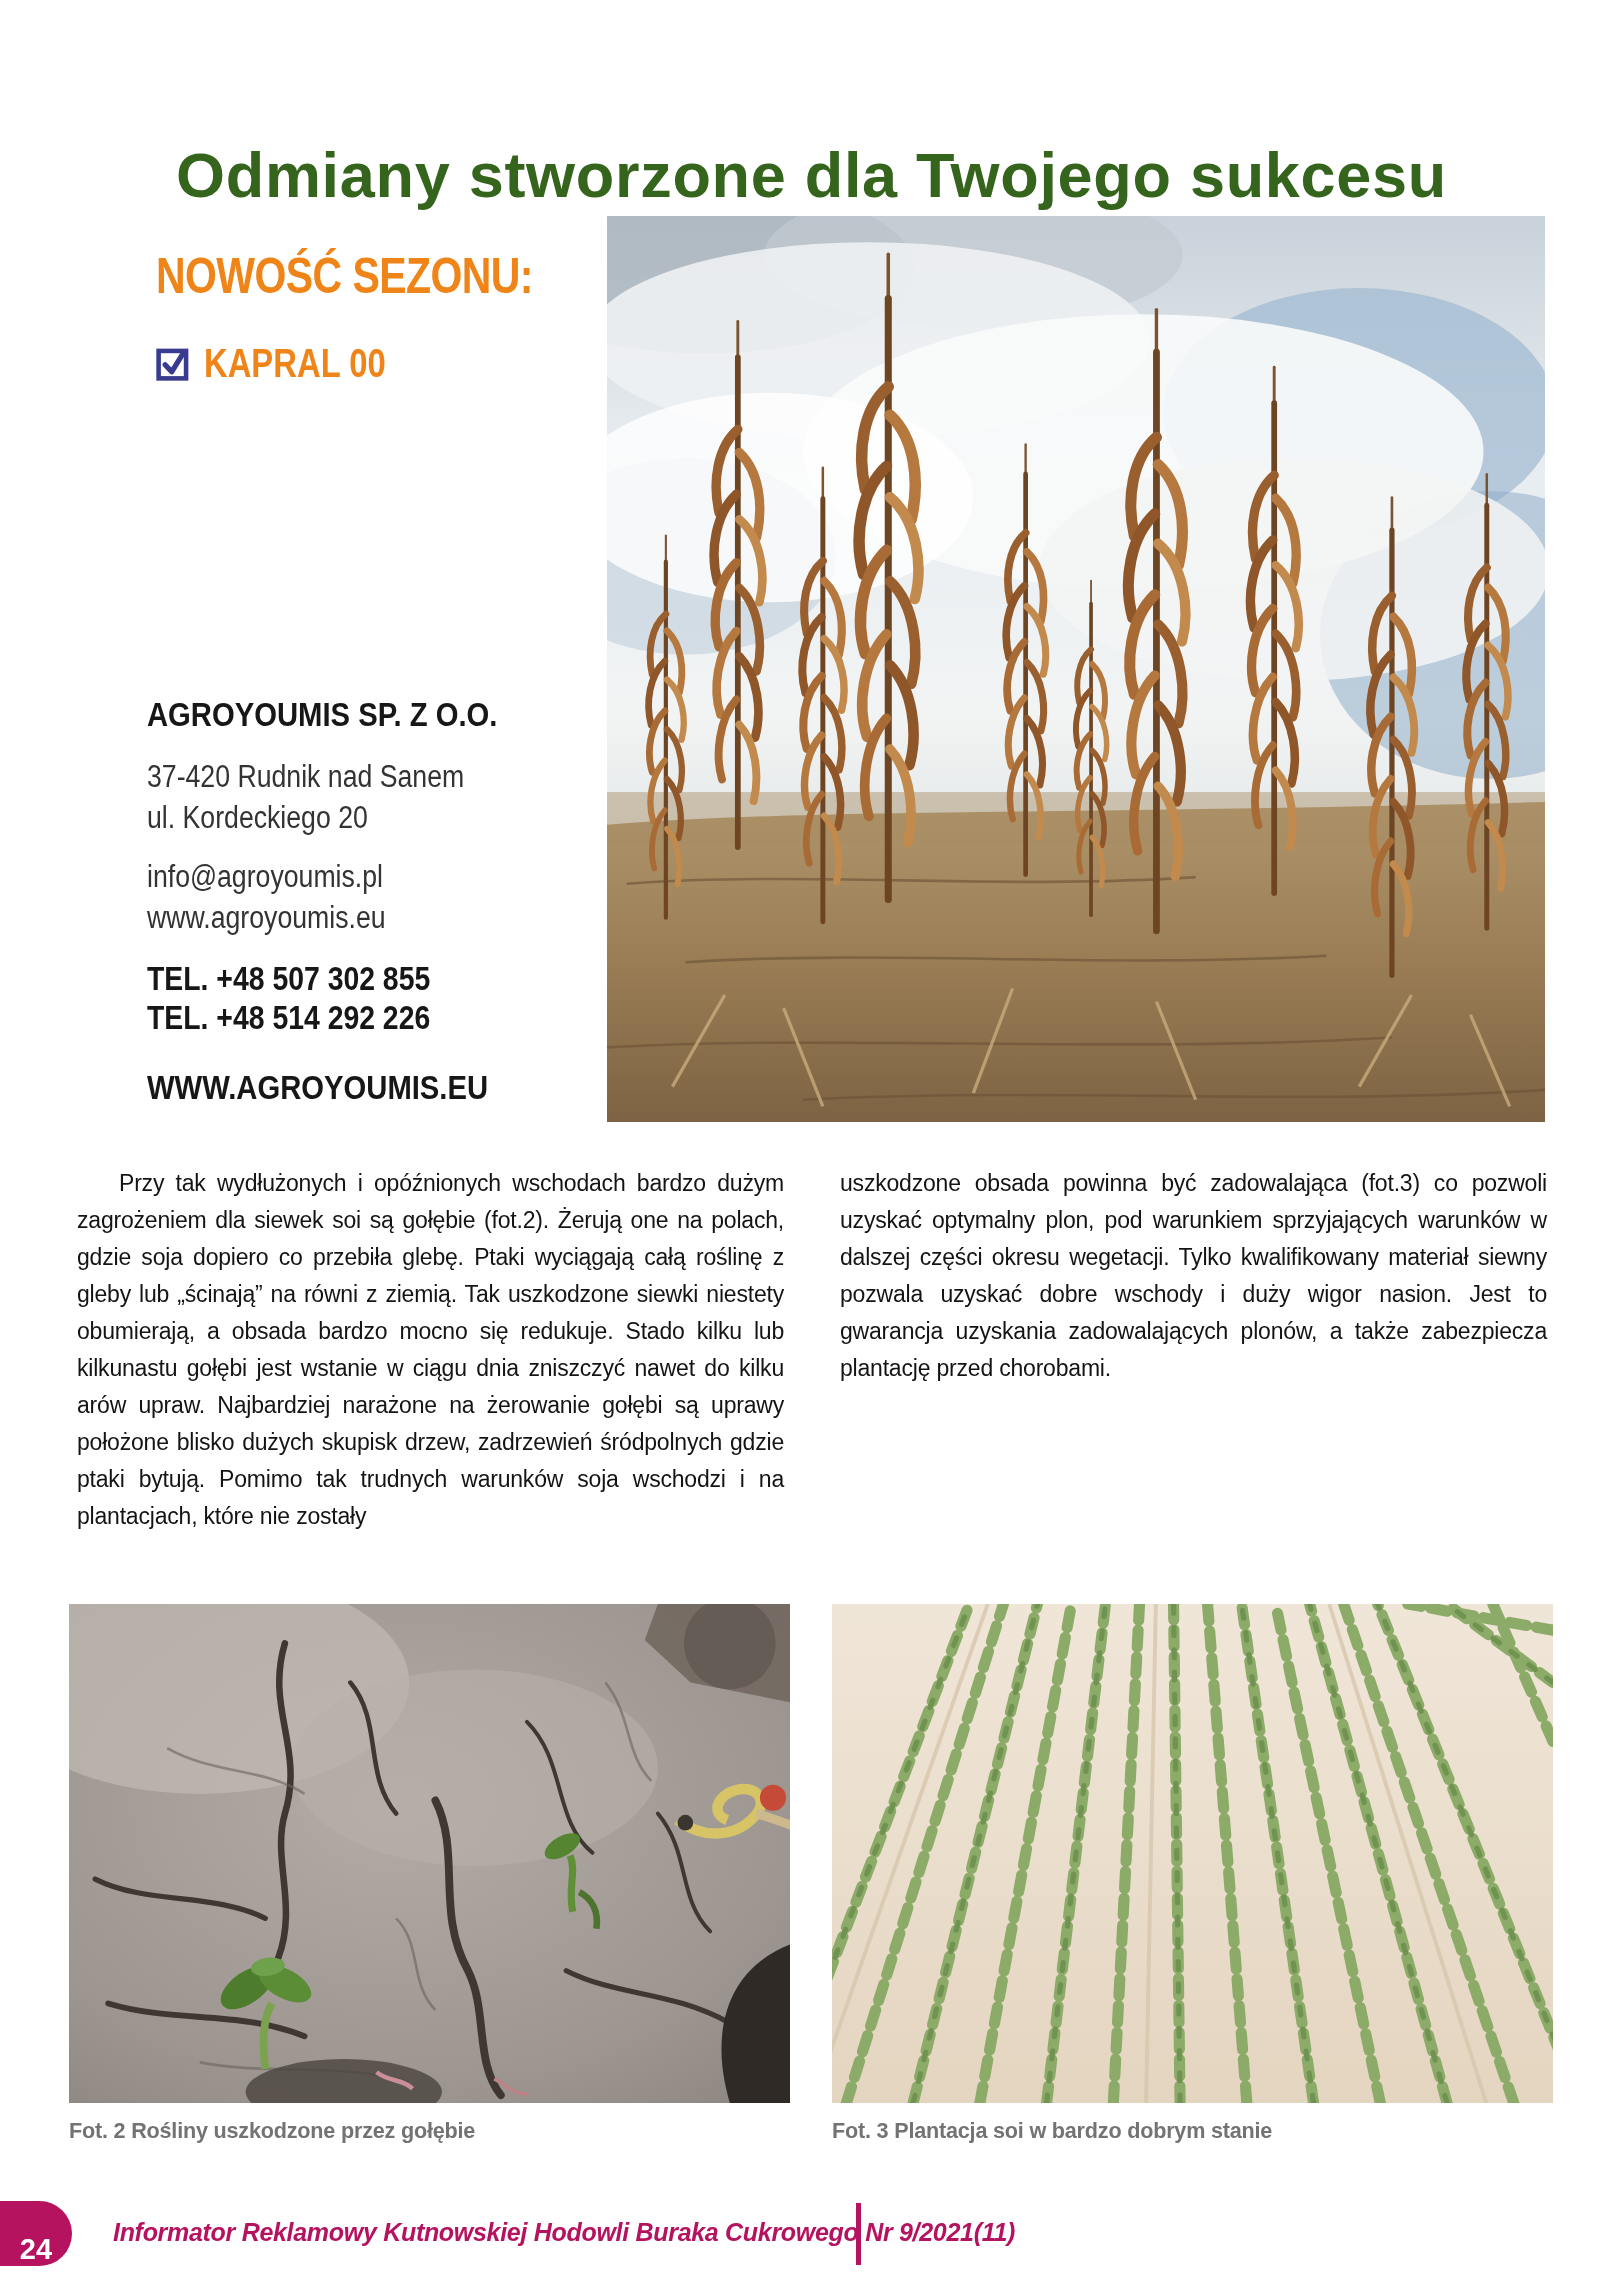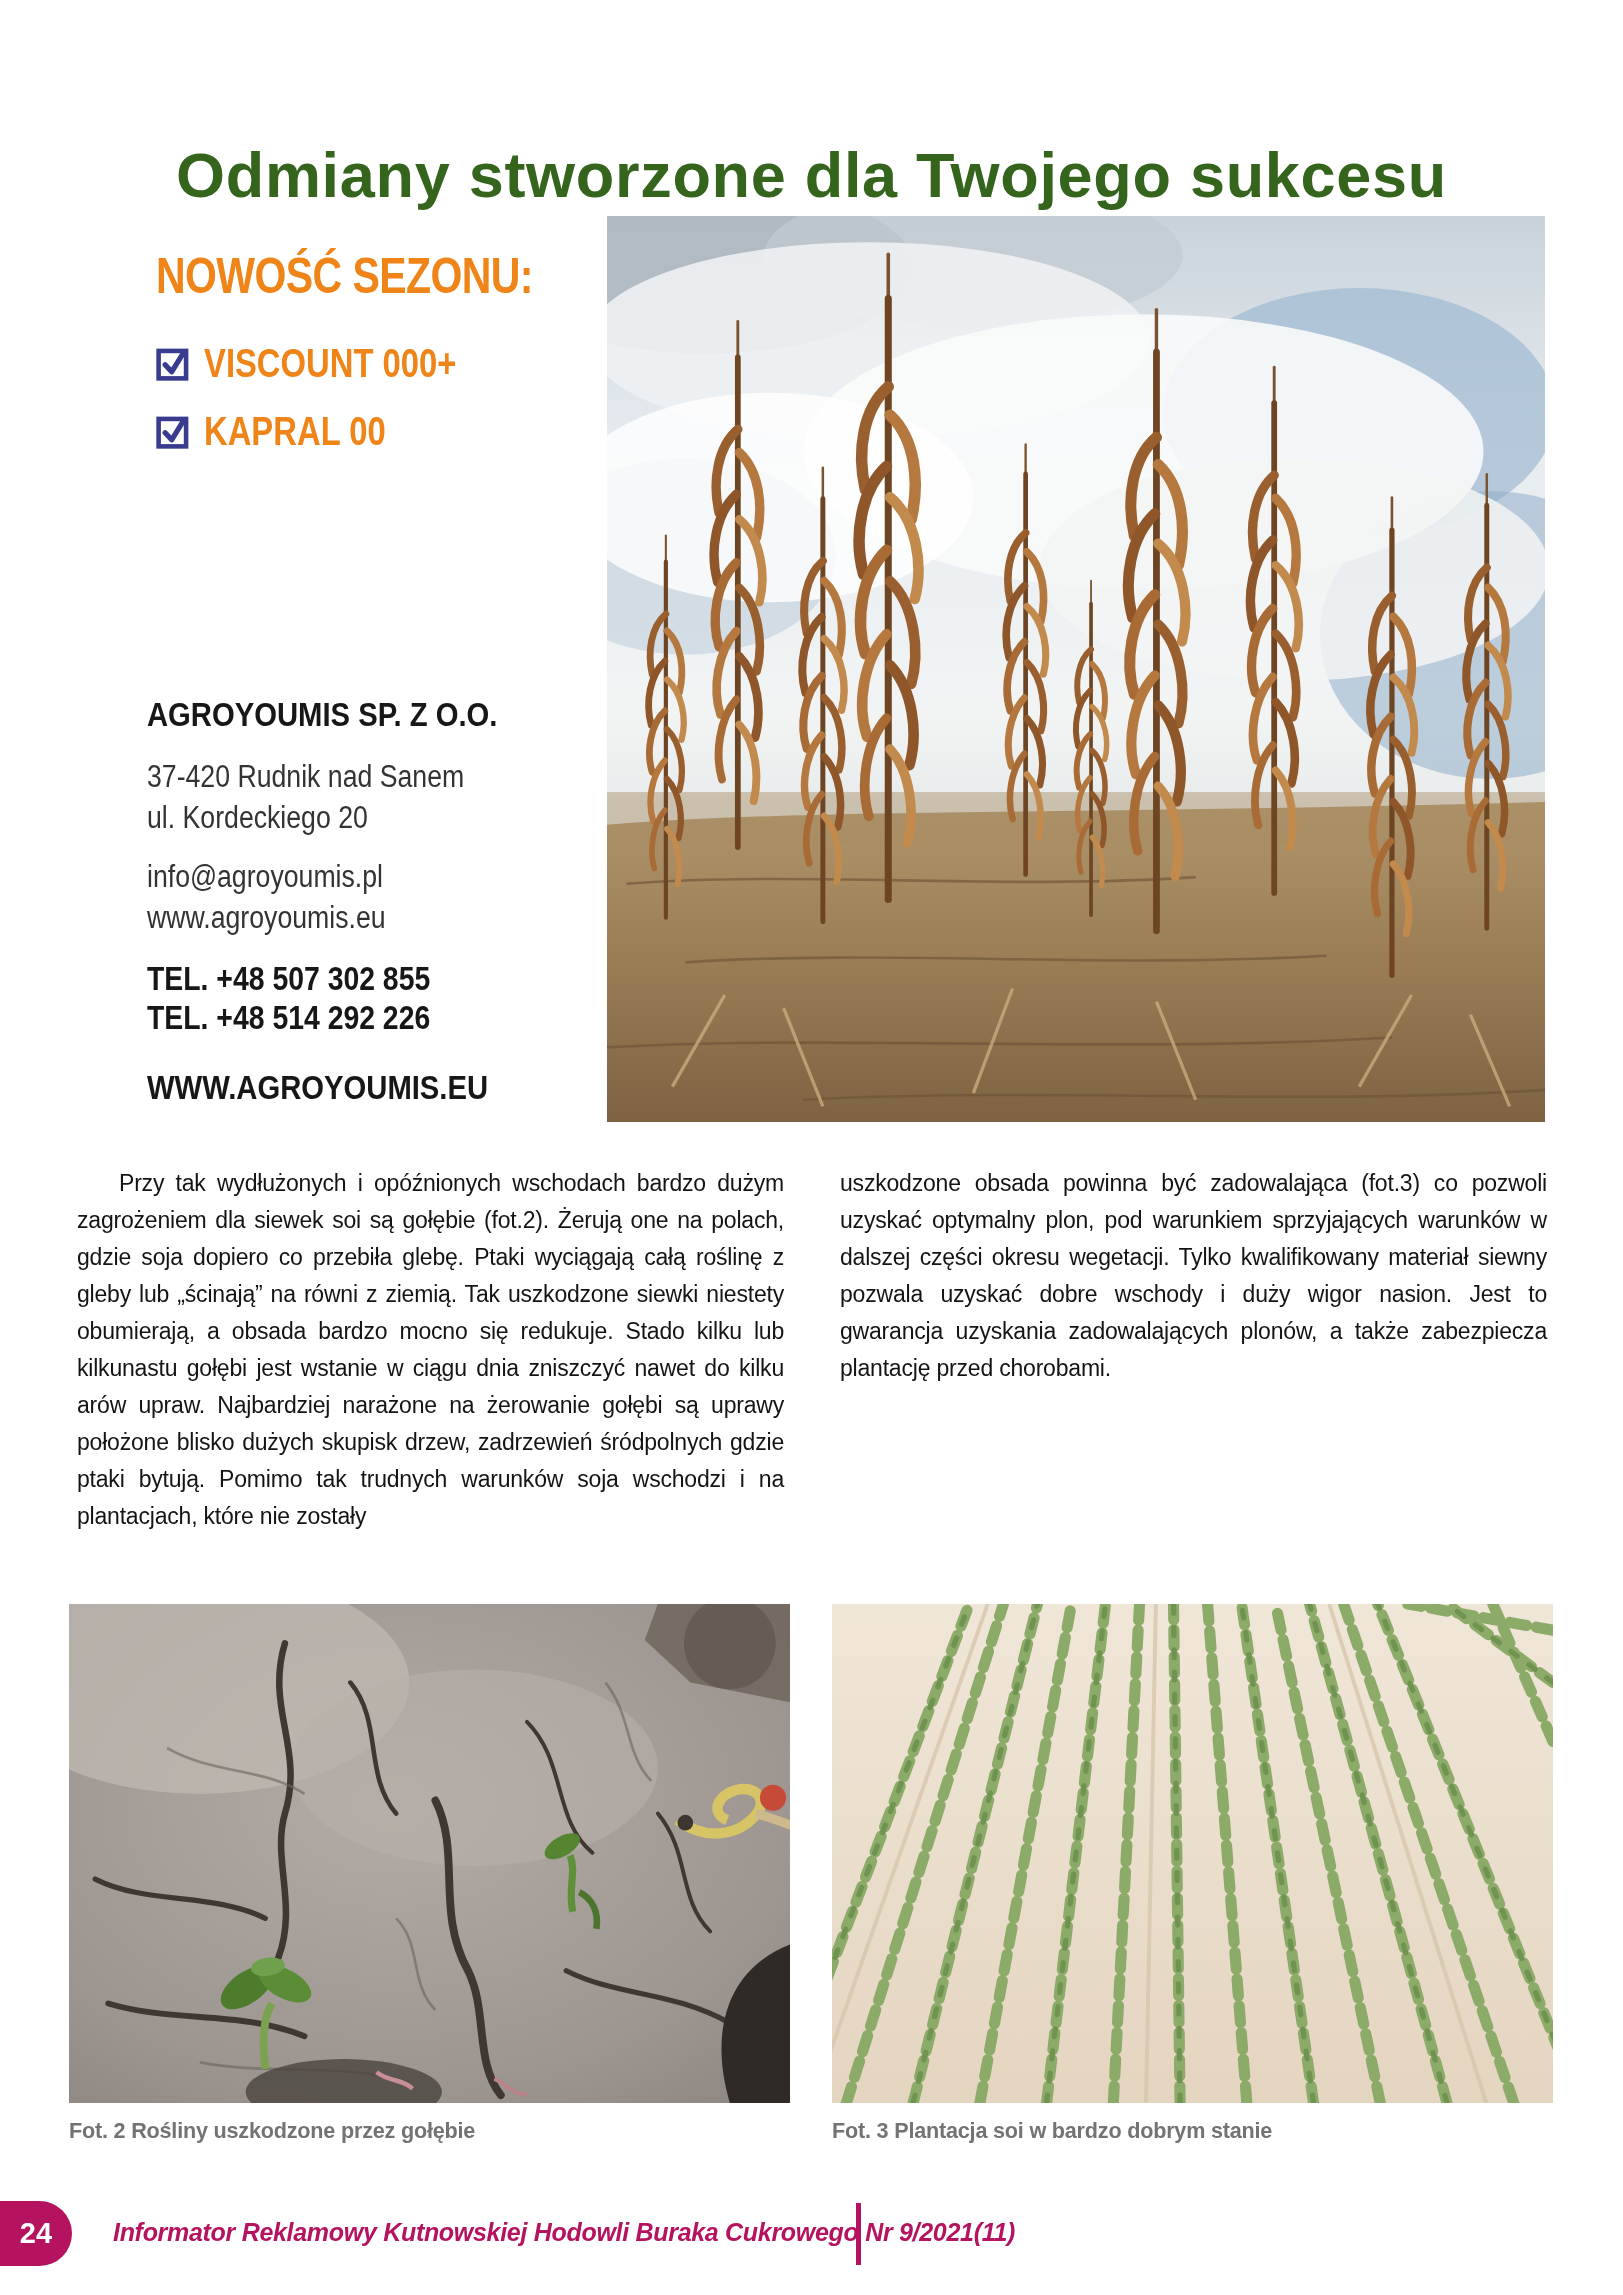--- a/index.html
+++ b/index.html
@@ -59,21 +59,21 @@
     position:absolute; top:2118px; font-size:21.6px; font-weight:bold; color:#737373;
     white-space:nowrap; letter-spacing:-0.2px;
   }
   .cap-left  { left:69px; }
   .cap-right { left:832px; }
 
   
   .page-badge {
     position:absolute; left:0; top:2201px; width:72px; height:65px;
     background:#b5135f; border-radius:0 33px 33px 0;
-    display:flex; align-items:center; justify-content:center;
+    display:flex; align-items:flex-end; justify-content:center;
   }
   .page-number { color:#ffffff; font-size:29px; font-weight:bold; }
   .footer-line {
     position:absolute; left:113px; top:2218px; font-size:25px;
     font-style:italic; font-weight:bold; color:#b5135f; white-space:nowrap;
     letter-spacing:-0.3px;
   }
   .footer-bar {
     position:absolute; left:856px; top:2203px; width:4.6px; height:62px; background:#b5135f;
   }
@@ -82,29 +82,20 @@
 <body>
 
 <div class="page">
 
   <div class="headline">Odmiany stworzone dla Twojego sukcesu</div>
 
   <div class="ad-left">
     <div class="news-label">NOWOŚĆ SEZONU:</div>
 
     <div class="variety-list">
-      <div class="variety-item">
-        <span class="checkbox-icon">
-          <svg viewBox="0 0 52 52">
-              <rect x="4" y="6" width="42" height="42" fill="none" stroke="#383b8e" stroke-width="7"></rect>
-              <path d="M14 27 L24 38 L40 12" fill="none" stroke="#383b8e" stroke-width="8" stroke-linecap="round" stroke-linejoin="round"></path>
-            </svg>
-        </span>
-        <span class="variety-label">VISCOUNT 000+</span>
-      </div>
       <div class="variety-item">
         <span class="checkbox-icon">
           <svg viewBox="0 0 52 52">
               <rect x="4" y="6" width="42" height="42" fill="none" stroke="#383b8e" stroke-width="7"></rect>
               <path d="M14 27 L24 38 L40 12" fill="none" stroke="#383b8e" stroke-width="8" stroke-linecap="round" stroke-linejoin="round"></path>
             </svg>
         </span>
         <span class="variety-label">KAPRAL 00</span>
       </div>
     </div>

